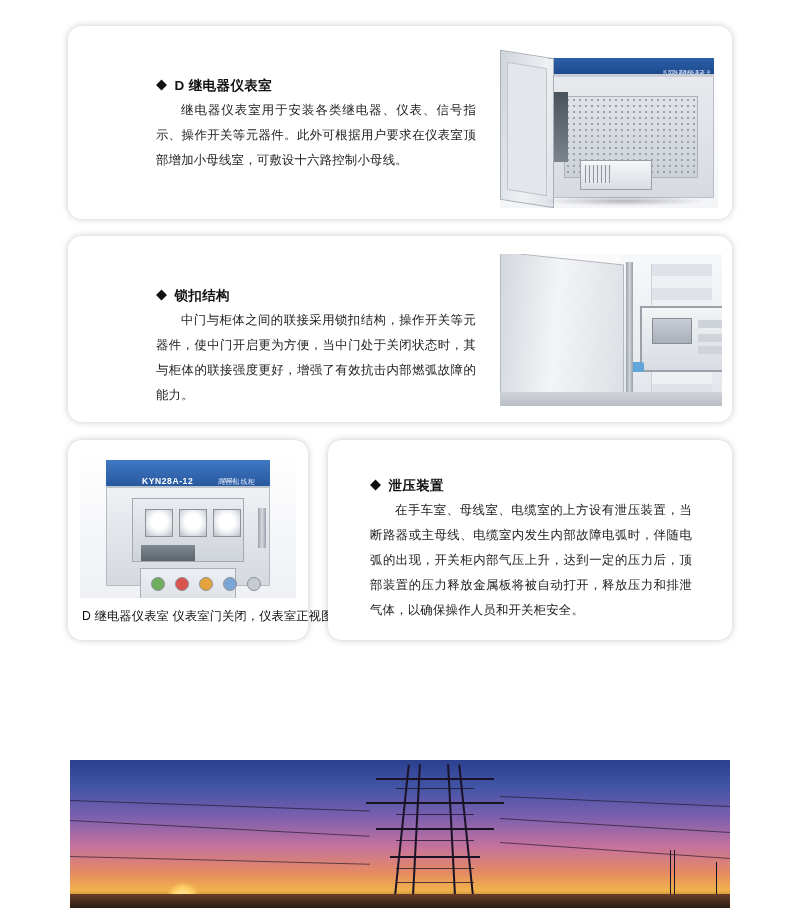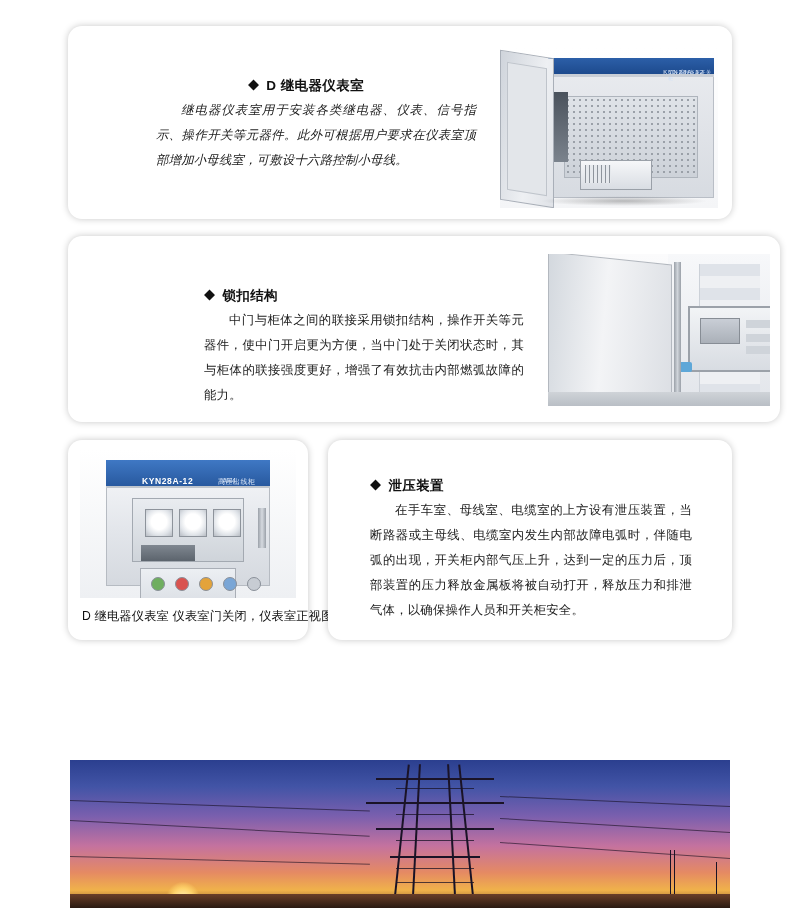--- a/index.html
+++ b/index.html
@@ -294,47 +294,47 @@
   }
 </style>
 </head>
 <body>
 
 <div class="page">
 
   <div class="card" style="left:68px; top:26px; width:664px; height:193px;">
     <div class="card-inner">
 
-      <div class="txt-block" style="left:88px; top:50px; width:300px;text-align:center;">
+      <div class="txt-block" style="left:88px; top:50px; width:300px;">
         <span class="heading">
           <span class="diamond">◆</span><span>D 继电器仪表室</span>
         </span>
       </div>
 
-      <div class="txt-block body-text" style="left:88px; top:72px; width:320px;font-style:italic;">继电器仪表室用于安装各类继电器、仪表、信号指示、操作开关等元器件。此外可根据用户要求在仪表室顶部增加小母线室，可敷设十六路控制小母线。</div>
+      <div class="txt-block body-text" style="left:88px; top:72px; width:320px;">继电器仪表室用于安装各类继电器、仪表、信号指示、操作开关等元器件。此外可根据用户要求在仪表室顶部增加小母线室，可敷设十六路控制小母线。</div>
 
       <div class="photo p1" style="left:432px; top:22px; width:218px; height:160px;">
         <div class="cab-body"></div>
         <div class="cab-top">
           <span class="cab-label">KYN28A-12</span>
           <span class="cab-label2">CD-系列高压开关柜</span>
         </div>
         <div class="perf"></div>
         <div class="gear"></div>
         <div class="panelbox"></div>
         <div class="door">
             <div class="door-in"></div>
           </div>
         <div class="shadow"></div>
       </div>
 
     </div>
   </div>
 
-  <div class="card" style="left:68px; top:236px; width:664px; height:186px;padding-left:48px;">
+  <div class="card" style="left:68px; top:236px; width:664px; height:186px;">
     <div class="card-inner">
 
       <div class="txt-block" style="left:88px; top:50px; width:300px;">
         <span class="heading">
           <span class="diamond">◆</span><span>锁扣结构</span>
         </span>
       </div>
 
       <div class="txt-block body-text" style="left:88px; top:72px; width:320px;">中门与柜体之间的联接采用锁扣结构，操作开关等元器件，使中门开启更为方便，当中门处于关闭状态时，其与柜体的联接强度更好，增强了有效抗击内部燃弧故障的能力。</div>
 

